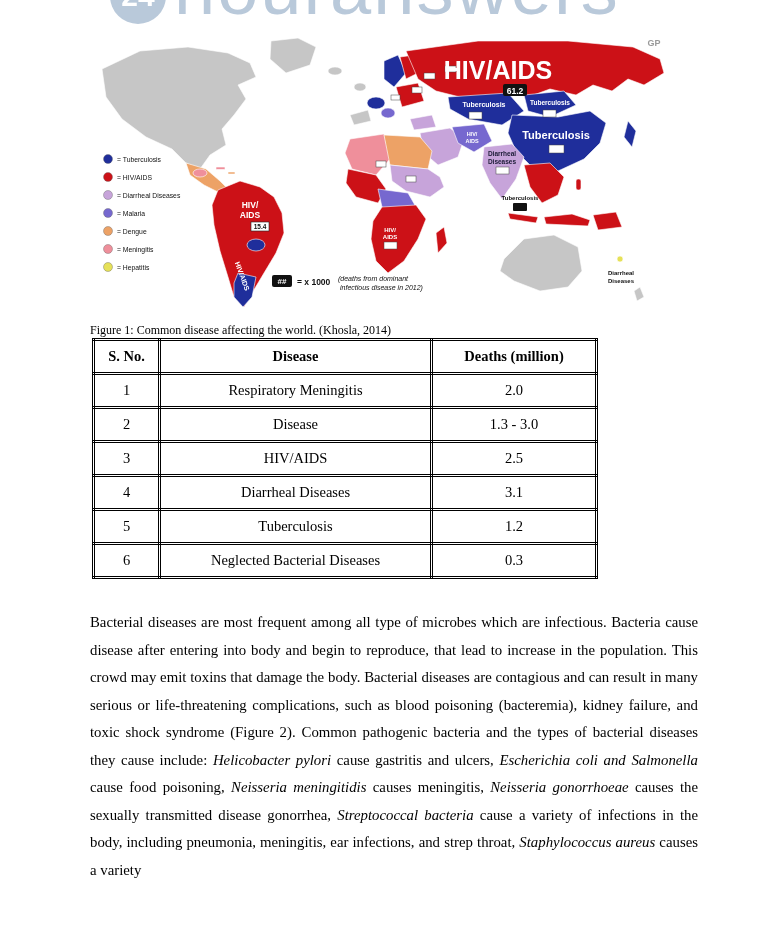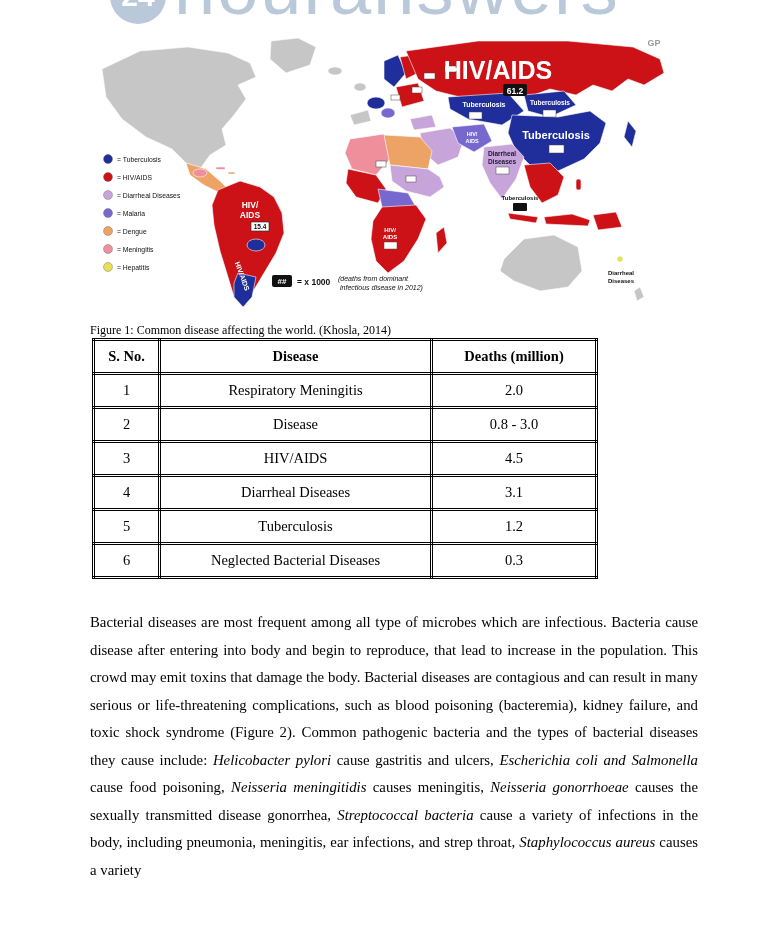--- a/index.html
+++ b/index.html
@@ -187,26 +187,26 @@
       </thead>
       <tbody>
         <tr>
           <td>1</td>
           <td>Respiratory Meningitis</td>
           <td>2.0</td>
         </tr>
         <tr>
           <td>2</td>
           <td>Disease</td>
-          <td>0.8 - 3.0</td>
+          <td>1.3 - 3.0</td>
         </tr>
         <tr>
           <td>3</td>
           <td>HIV/AIDS</td>
-          <td>4.5</td>
+          <td>2.5</td>
         </tr>
         <tr>
           <td>4</td>
           <td>Diarrheal Diseases</td>
           <td>3.1</td>
         </tr>
         <tr>
           <td>5</td>
           <td>Tuberculosis</td>
           <td>1.2</td>

